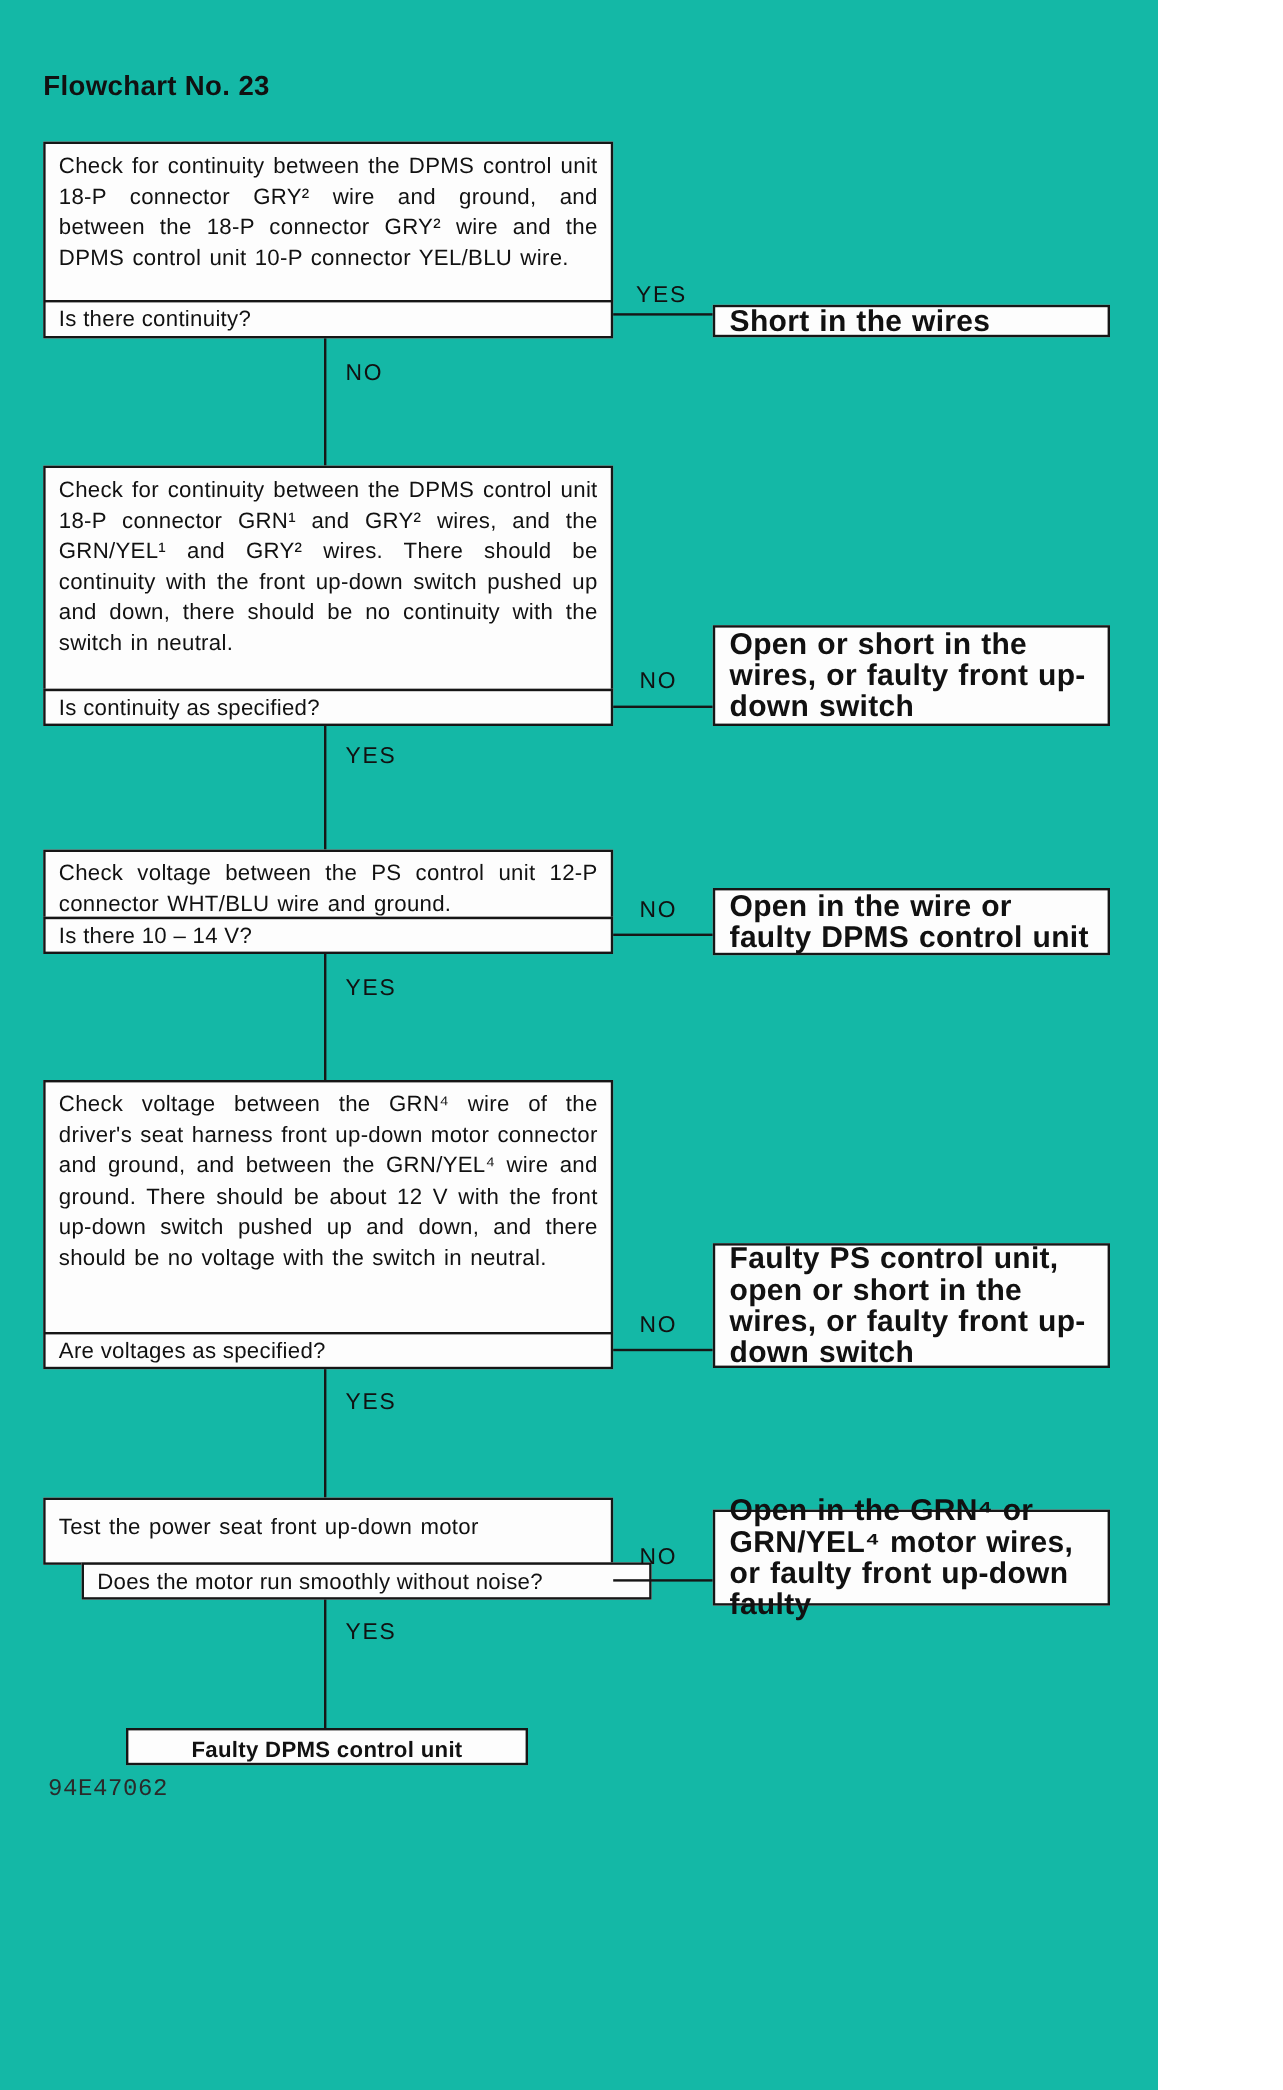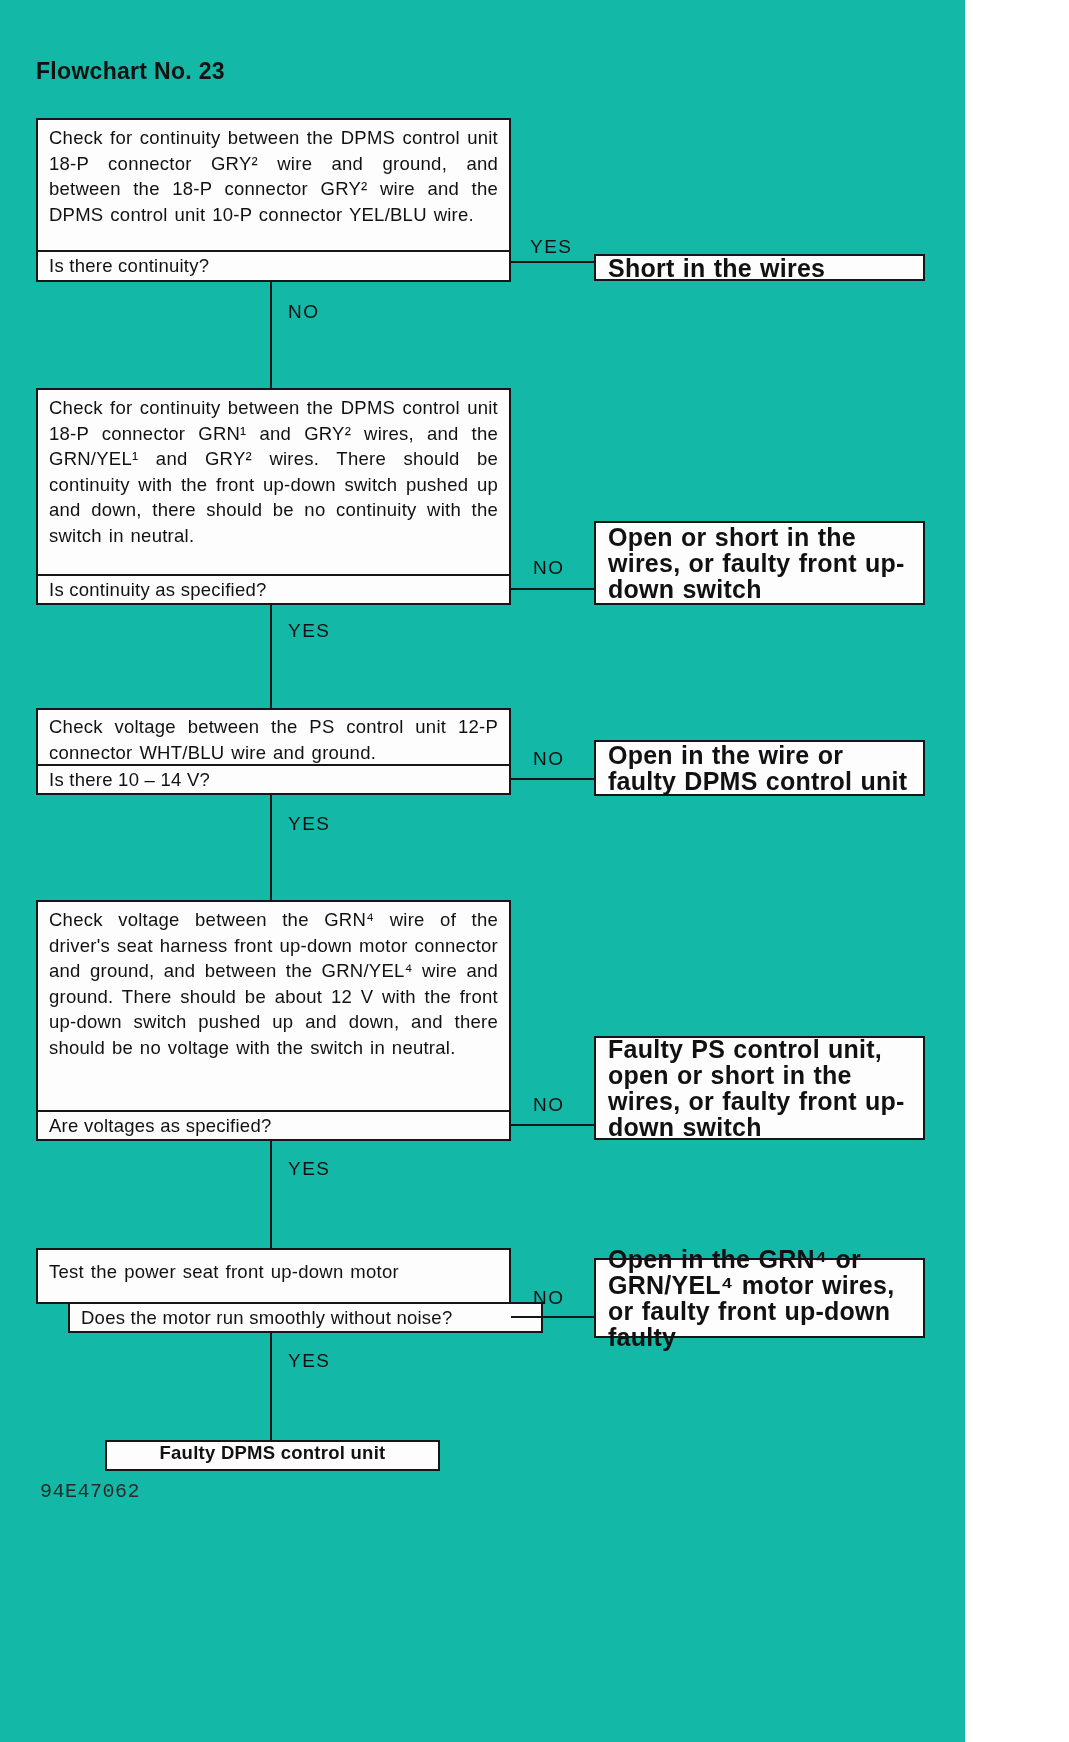--- a/index.html
+++ b/index.html
@@ -55,21 +55,21 @@
     font-weight: bold;
     line-height: 26px;
     letter-spacing: 0.25px;
     word-spacing: 1px;
   }
   .final-box {
     position: absolute;
     border: 2px solid #161616;
     background: #fdfdfd;
     display: flex;
-    align-items: flex-start;
+    align-items: flex-end;
     justify-content: center;
     font-size: 18.5px;
     font-weight: bold;
     letter-spacing: 0.25px;
   }
   .line { position: absolute; background: #161616; }
   .branch-label {
     position: absolute;
     font-size: 19px;
     letter-spacing: 1.5px;

